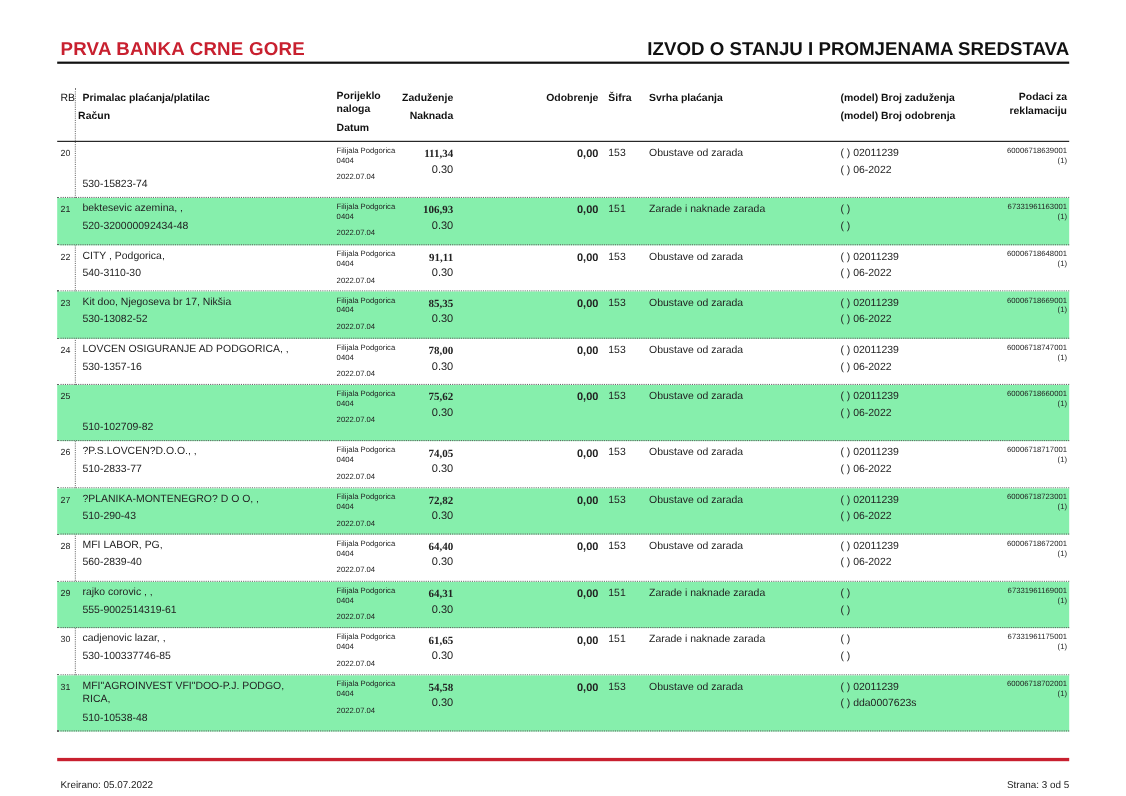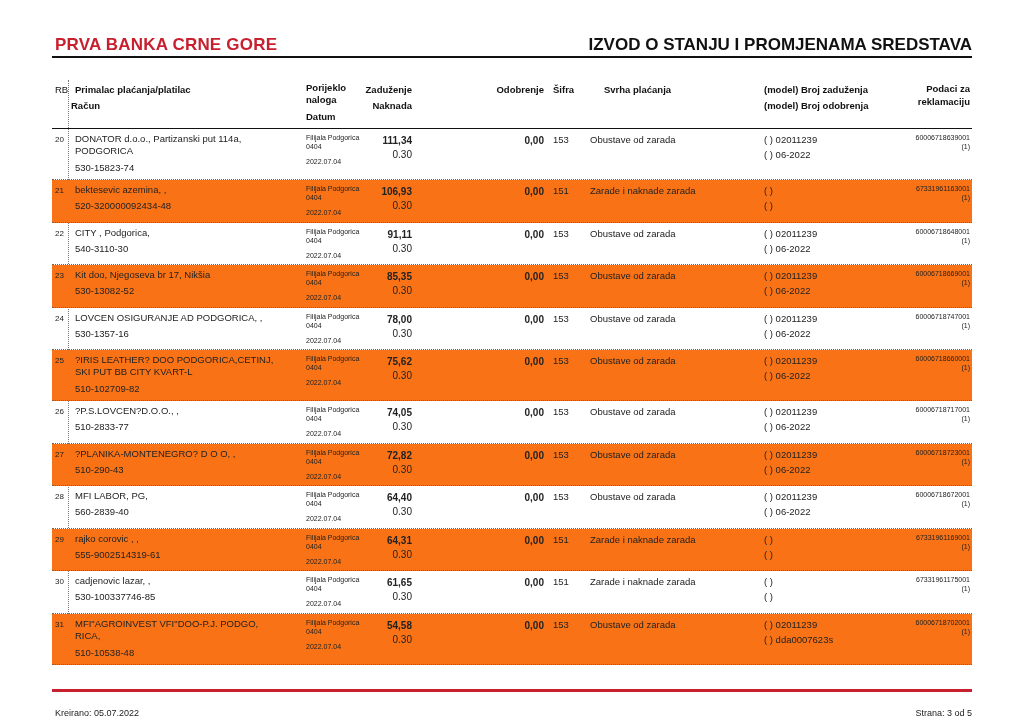--- a/index.html
+++ b/index.html
@@ -10,30 +10,30 @@
     .top-rule { position: absolute; left: 52px; right: 52px; top: 56px; height: 2px; background: #111; }
 
     .thead { position: absolute; left: 52px; right: 52px; top: 80px; height: 48px; border-bottom: 1.5px solid #111; }
     .th { position: absolute; font-size: 9.5px; font-weight: bold; color: #111; line-height: 16px; }
     .th.rb { font-weight: normal; left: 3px; top: 2px; }
 
     .vdot { position: absolute; left: 68px; top: 80px; height: 572px; border-left: 1px dotted #777; }
 
     .rows { position: absolute; left: 52px; right: 52px; top: 129px; }
     .row { position: relative; border-bottom: 1px dotted #666; }
-    .row.shade { background: #f97316; }
+    .row.shade { background: #86efac; }
     .row.h2 { height: 41.5px; }
     .row.h3 { height: 50px; }
     .c { position: absolute; font-size: 9.5px; line-height: 14px; color: #222; white-space: nowrap; }
     .c-rb { left: 3px; top: 4px; font-size: 8px; }
     .c-name { left: 23px; top: 4px; white-space: normal; width: 210px; line-height: 12px; }
     .c-acct { left: 23px; font-size: 9.5px; }
     .c-orig { left: 254px; top: 4px; font-size: 7px; line-height: 9px; }
     .c-date { left: 254px; font-size: 7px; }
-    .c-zad { right: 560px; top: 5px; font-weight: bold; font-size: 10px; text-align: right; }
+    .c-zad { right: 560px; top: 5px; font-weight: bold; font-size: 10px; text-align: right; font-family: Liberation Serif, serif; }
     .c-nak { right: 560px; font-size: 10px; text-align: left; }
     .c-odo { right: 428px; top: 5px; font-weight: bold; font-size: 10px; }
     .c-sif { left: 501px; top: 4px; }
     .c-svr { left: 538px; top: 4px; }
     .c-m1 { left: 712px; top: 4px; text-align: center; }
     .c-m2 { left: 712px; }
     .c-rek { right: 2px; top: 4px; font-size: 7px; line-height: 9px; text-align: right; }
 
     .bottom-rule { position: absolute; left: 52px; right: 52px; top: 689px; height: 2.5px; background: #c8202f; }
     .footer-left { position: absolute; left: 55px; top: 708px; font-size: 9px; color: #222; }
@@ -49,32 +49,31 @@
 <div class="thead">
   <div class="th rb">RB</div>
   <div class="th" style="left:23px;top:2px;">Primalac plaćanja/platilac</div>
   <div class="th" style="left:19px;top:18px;">Račun</div>
   <div class="th" style="left:254px;top:2px;width:50px;line-height:12px;">Porijeklo naloga</div>
   <div class="th" style="left:254px;top:29px;">Datum</div>
   <div class="th" style="right:560px;top:2px;">Zaduženje</div>
   <div class="th" style="right:560px;top:18px;text-align:right;">Naknada</div>
   <div class="th" style="right:428px;top:2px;">Odobrenje</div>
   <div class="th" style="left:501px;top:2px;">Šifra</div>
-  <div class="th" style="left:552px;top:2px;">Svrha plaćanja</div>
+  <div class="th" style="left:538px;top:2px;">Svrha plaćanja</div>
   <div class="th" style="left:712px;top:2px;">(model) Broj zaduženja</div>
   <div class="th" style="left:712px;top:18px;">(model) Broj odobrenja</div>
   <div class="th" style="right:2px;top:2px;width:70px;text-align:right;line-height:13px;">Podaci za reklamaciju</div>
 </div>
 
 <div class="vdot"></div>
 
 <div class="rows" id="rows">
     <div class="row h3">
       <div class="c c-rb">20</div>
-      <div class="c c-name">DONATOR d.o.o., Partizanski put 114a, PODGORICA</div>
       <div class="c c-acct" style="top:32px">530-15823-74</div>
       <div class="c c-orig">Filijala Podgorica</div>
       <div class="c c-orig" style="top:13px">0404</div>
       <div class="c c-date" style="top:26px">2022.07.04</div>
       <div class="c c-zad">111,34</div>
       <div class="c c-nak" style="top:19px">0.30</div>
       <div class="c c-odo">0,00</div>
       <div class="c c-sif">153</div>
       <div class="c c-svr">Obustave od zarada</div>
       <div class="c c-m1">( ) 02011239</div>
@@ -145,21 +144,20 @@
       <div class="c c-odo">0,00</div>
       <div class="c c-sif">153</div>
       <div class="c c-svr">Obustave od zarada</div>
       <div class="c c-m1">( ) 02011239</div>
       <div class="c c-m2" style="top:19px">( ) 06-2022</div>
       <div class="c c-rek">60006718747001</div>
       <div class="c c-rek" style="top:13px">(1)</div>
     </div>
     <div class="row h3 shade">
       <div class="c c-rb">25</div>
-      <div class="c c-name">?IRIS LEATHER? DOO PODGORICA,CETINJ, SKI PUT BB CITY KVART-L</div>
       <div class="c c-acct" style="top:32px">510-102709-82</div>
       <div class="c c-orig">Filijala Podgorica</div>
       <div class="c c-orig" style="top:13px">0404</div>
       <div class="c c-date" style="top:26px">2022.07.04</div>
       <div class="c c-zad">75,62</div>
       <div class="c c-nak" style="top:19px">0.30</div>
       <div class="c c-odo">0,00</div>
       <div class="c c-sif">153</div>
       <div class="c c-svr">Obustave od zarada</div>
       <div class="c c-m1">( ) 02011239</div>

